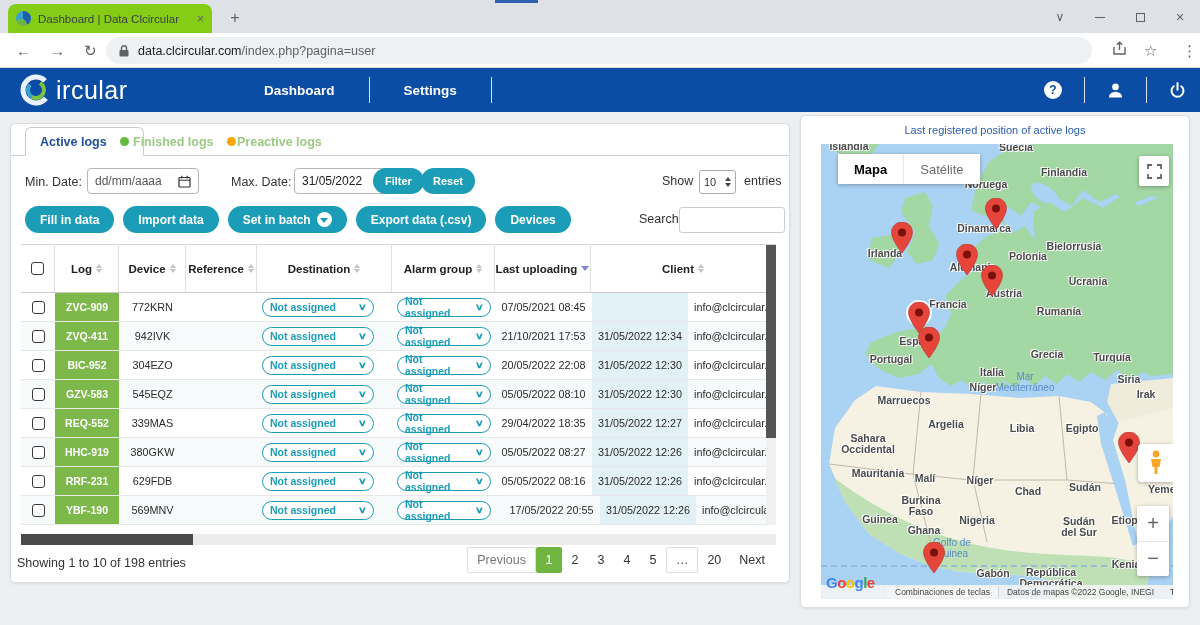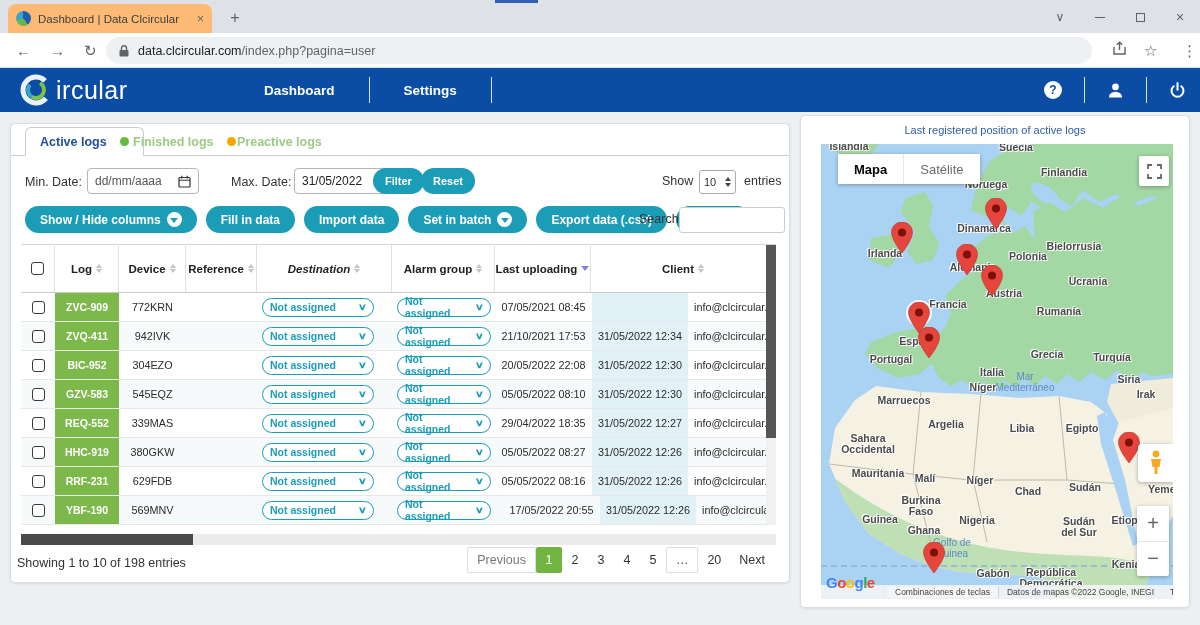--- a/index.html
+++ b/index.html
@@ -1,21 +1,21 @@
 <!DOCTYPE html>
 <html style="--teal: #1b9db8; --green: #7db84a; --headerblue: #0b4da5; --pagegreen: #6fb53f; --cyanbg: #e2f1f5; --tabgreen: #9cca83; --dotgreen: #66bb3f; --dotorange: #f7a600; --water: #a9d2f3; --land: #a3d7a4; --desert: #f5f1e3; --marker: #e6453c;"><head>
 <meta charset="utf-8">
 <style>
   * { margin:0; padding:0; box-sizing:border-box; }
   html,body { background:#d7dadd; font-family:"Liberation Sans", sans-serif; }
   .screen { position:relative; width:1200px; height:625px; overflow:hidden; background:#edf0f2; }
 
   
   .tabstrip { position:absolute; left:0; top:0; width:1200px; height:33px; background:#dee1e6; }
-  .btab { position:absolute; left:8px; top:4px; width:204px; height:29px; background:#fdba74;
+  .btab { position:absolute; left:8px; top:4px; width:204px; height:29px; background:#84cc16;
           border-radius:8px 8px 0 0; display:flex; align-items:center; padding:0 8px; }
   .btab .favicon { width:15px; height:15px; border-radius:50%;
           background:conic-gradient(#1b5fae 0 40%, #6cb44a 40% 70%, #39a3c9 70% 100%); flex:none; }
   .btab .ttl { font-size:11.5px; color:#3c4043; margin-left:7px; white-space:nowrap; overflow:hidden; flex:1; }
   .btab .cls { color:#5f6368; font-size:12px; margin-left:4px; cursor:default; }
   .newtab { position:absolute; left:224px; top:8px; width:22px; height:22px; color:#5f6368;
             font-size:16px; text-align:center; line-height:20px; }
   .accentbar { position:absolute; left:495px; top:0; width:43px; height:3px; background:#2f5fb0; }
   .winctl { position:absolute; top:0; height:33px; display:flex; align-items:center; color:#5f6368; }
   .winctl span { width:40px; text-align:center; font-size:12px; }
@@ -253,26 +253,20 @@
       <span class="v">10</span>
       <span class="updown">
           <i class="tri-u"></i>
           <i class="tri-d"></i>
         </span>
     </div>
     <span class="flabel" style="left:733px; top:50px;">entries</span>
 
     <div class="actrow">
       <button class="pill">
-          <span>Show / Hide columns</span>
-          <span class="chev">
-            <i></i>
-          </span>
-        </button>
-      <button class="pill">
           <span>Fill in data</span>
         </button>
       <button class="pill">
           <span>Import data</span>
         </button>
       <button class="pill">
           <span>Set in batch</span>
           <span class="chev">
             <i></i>
           </span>
@@ -306,21 +300,21 @@
               <i class="d"></i>
             </span>
           </div>
           <div class="th" style="width: 71px;">
             <span>Reference</span>
             <span class="sortpair">
               <i class="u"></i>
               <i class="d"></i>
             </span>
           </div>
-          <div class="th" style="width: 135px; font-style: italic;">
+          <div class="th" style="width: 135px;">
             <span>Destination</span>
             <span class="sortpair">
               <i class="u"></i>
               <i class="d"></i>
             </span>
           </div>
           <div class="th" style="width: 103px;">
             <span>Alarm group</span>
             <span class="sortpair">
               <i class="u"></i>

